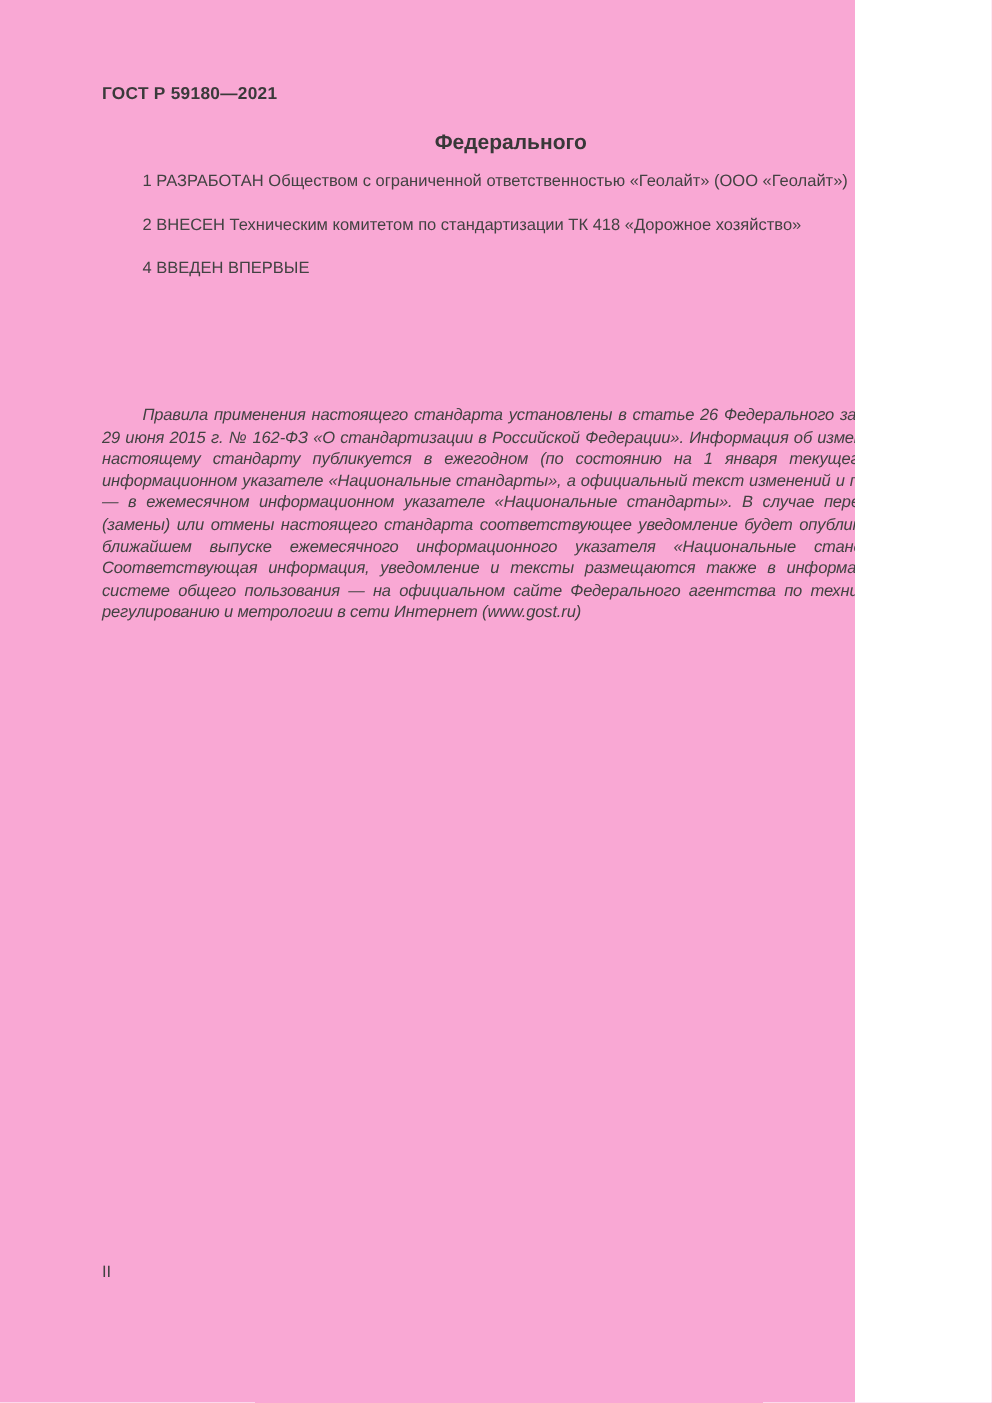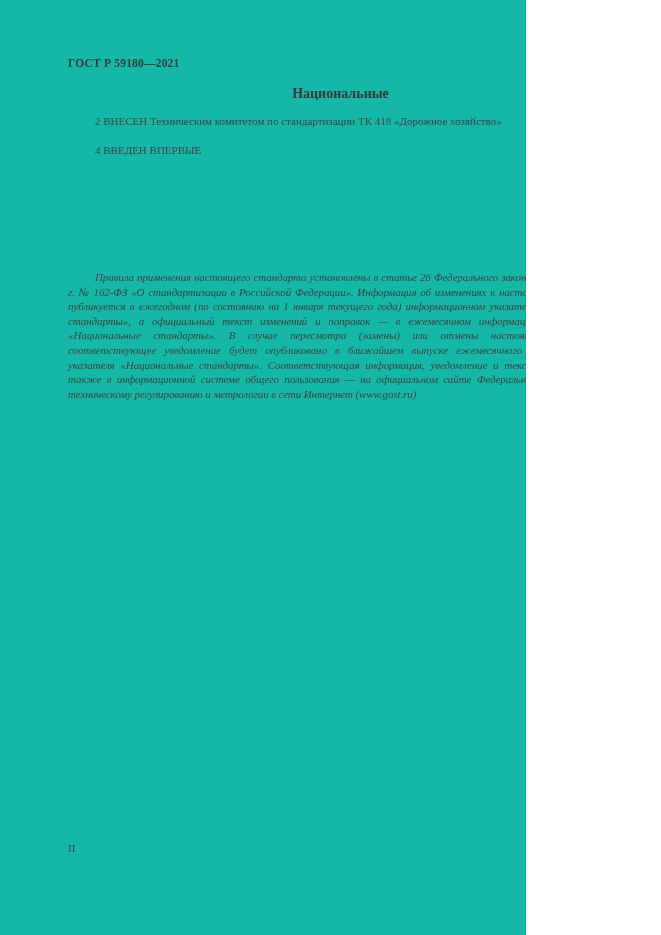--- a/index.html
+++ b/index.html
@@ -2,24 +2,24 @@
 <html><head>
 <meta charset="utf-8">
 <style>
   html, body {
     margin: 0;
     padding: 0;
     background: #ffffff;
   }
   .page {
     position: relative;
-    width: 526px;
+    width: 570px;
     height: 935px;
-    background: #14b8a6;
-    font-family: Liberation Serif, serif;
+    background: #f9a8d4;
+    font-family: Liberation Sans, sans-serif;
     color: #424242;
     overflow: hidden;
   }
   .doc-header {
     position: absolute;
     left: 68px;
     top: 57px;
     font-size: 11.5px;
     font-weight: bold;
     color: #3a3a3a;
@@ -88,23 +88,24 @@
     font-size: 11px;
   }
 </style>
 </head>
 <body>
 
 <div class="page">
 
   <div class="doc-header">ГОСТ Р 59180—2021</div>
 
-  <h1 class="doc-title">Национальные</h1>
+  <h1 class="doc-title">Федерального</h1>
 
   <div class="foreword">
+      <p>1 РАЗРАБОТАН Обществом с ограниченной ответственностью «Геолайт» (ООО «Геолайт»)</p>
       <p>2 ВНЕСЕН Техническим комитетом по стандартизации ТК 418 «Дорожное хозяйство»</p>
       <p>4 ВВЕДЕН ВПЕРВЫЕ</p>
     </div>
 
   <p class="rules">Правила применения настоящего стандарта установлены в статье 26 Федерального закона от 29 июня 2015 г. № 162-ФЗ «О стандартизации в Российской Федерации». Информация об изменениях к настоящему стандарту публикуется в ежегодном (по состоянию на 1 января текущего года) информационном указателе «Национальные стандарты», а официальный текст изменений и поправок — в ежемесячном информационном указателе «Национальные стандарты». В случае пересмотра (замены) или отмены настоящего стандарта соответствующее уведомление будет опубликовано в ближайшем выпуске ежемесячного информационного указателя «Национальные стандарты». Соответствующая информация, уведомление и тексты размещаются также в информационной системе общего пользования — на официальном сайте Федерального агентства по техническому регулированию и метрологии в сети Интернет (www.gost.ru)</p>
 
 
 
   <div class="page-number">II</div>
 

